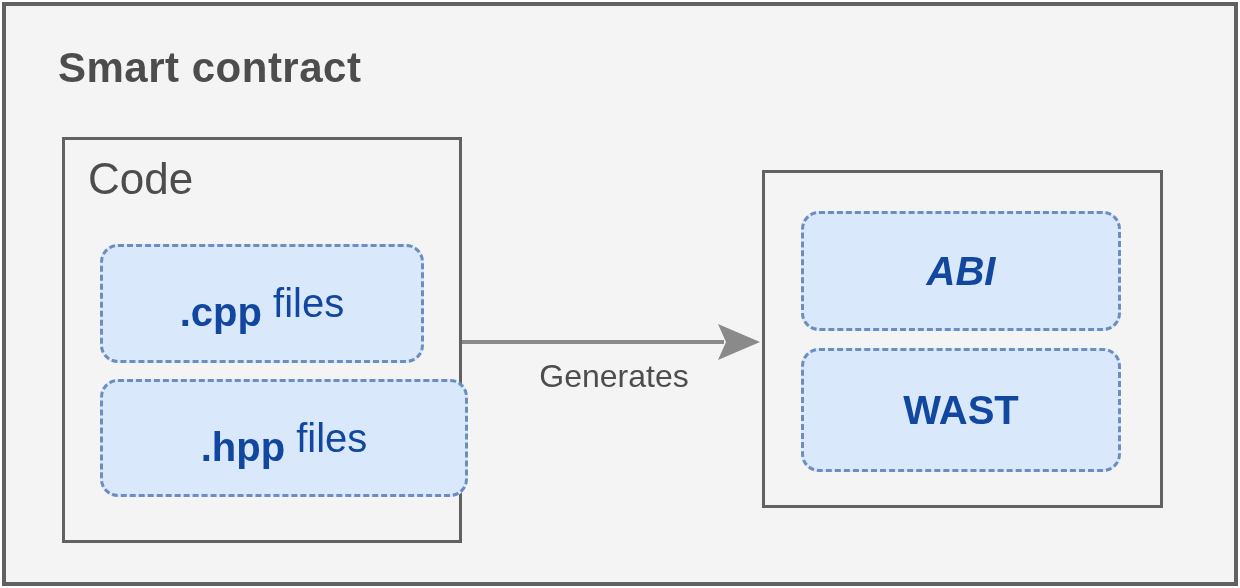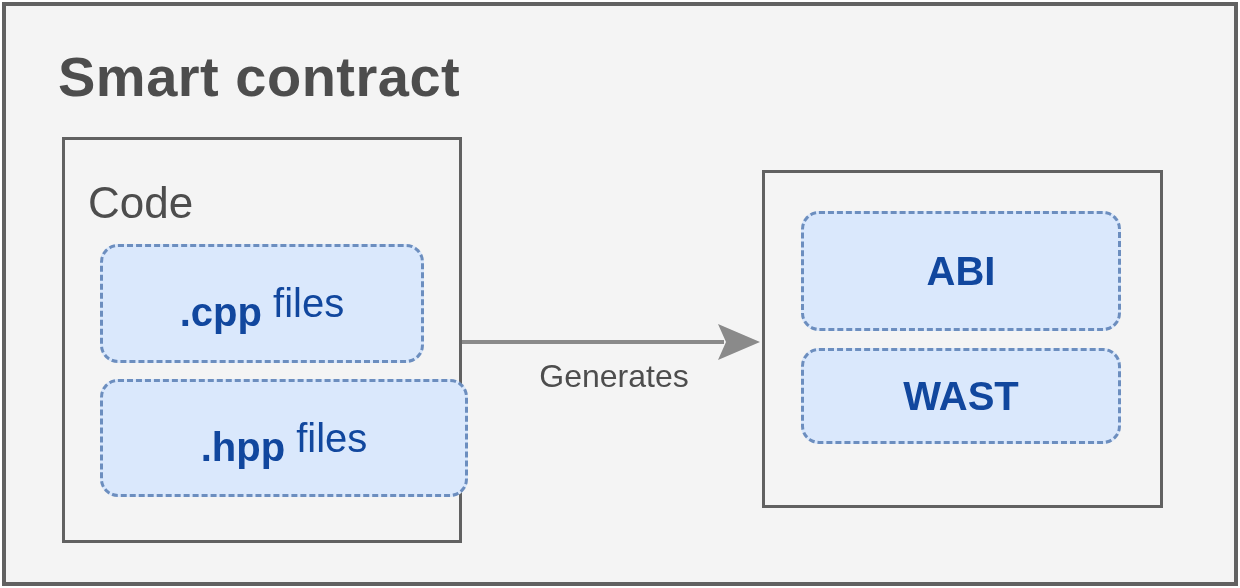--- a/index.html
+++ b/index.html
@@ -18,21 +18,21 @@
   .frame {
     position: absolute;
     inset: 2px;
     border: 4px solid #616161;
     background: #f4f4f4;
   }
   .title {
     position: absolute;
     left: 52px;
     top: 38px;
-    font-size: 56px;
+    font-size: 42px;
     font-weight: bold;
     color: #4d4d4d;
     letter-spacing: 0.5px;
     white-space: nowrap;
   }
   .group-box {
     position: absolute;
     border: 3px solid #616161;
     background: transparent;
     box-sizing: border-box;
@@ -49,40 +49,39 @@
     width: 401px;
     height: 338px;
   }
   .group-label {
     position: absolute;
     left: 23px;
     top: 14px;
     font-size: 44px;
     color: #4d4d4d;
     white-space: nowrap;
-    margin-top: 24px;
   }
   .chip {
     position: absolute;
     box-sizing: border-box;
     border: 3px dashed #6c8ebf;
     border-radius: 18px;
     background: #dae8fc;
     color: #11479e;
     font-size: 40px;
     display: flex;
     align-items: center;
     justify-content: center;
     white-space: pre;
   }
   .chip .bold { font-weight: bold; margin-top: 18px; }
   .chip-cpp  { left: 94px;  top: 238px; width: 324px; height: 119px; }
   .chip-hpp  { left: 94px;  top: 373px; width: 368px; height: 118px; }
-  .chip-abi  { left: 795px; top: 205px; width: 320px; height: 120px; font-weight: bold; }
-  .chip-wast { left: 795px; top: 342px; width: 320px; height: 96px; font-weight: bold; }
+  .chip-abi  { left: 795px; top: 205px; width: 320px; height: 120px; font-weight: bold; font-style: italic; }
+  .chip-wast { left: 795px; top: 342px; width: 320px; height: 124px; font-weight: bold; }
   .arrow-svg {
     position: absolute;
     left: 456px;
     top: 310px;
     width: 300px;
     height: 52px;
   }
   .arrow-label {
     position: absolute;
     left: 458px;

